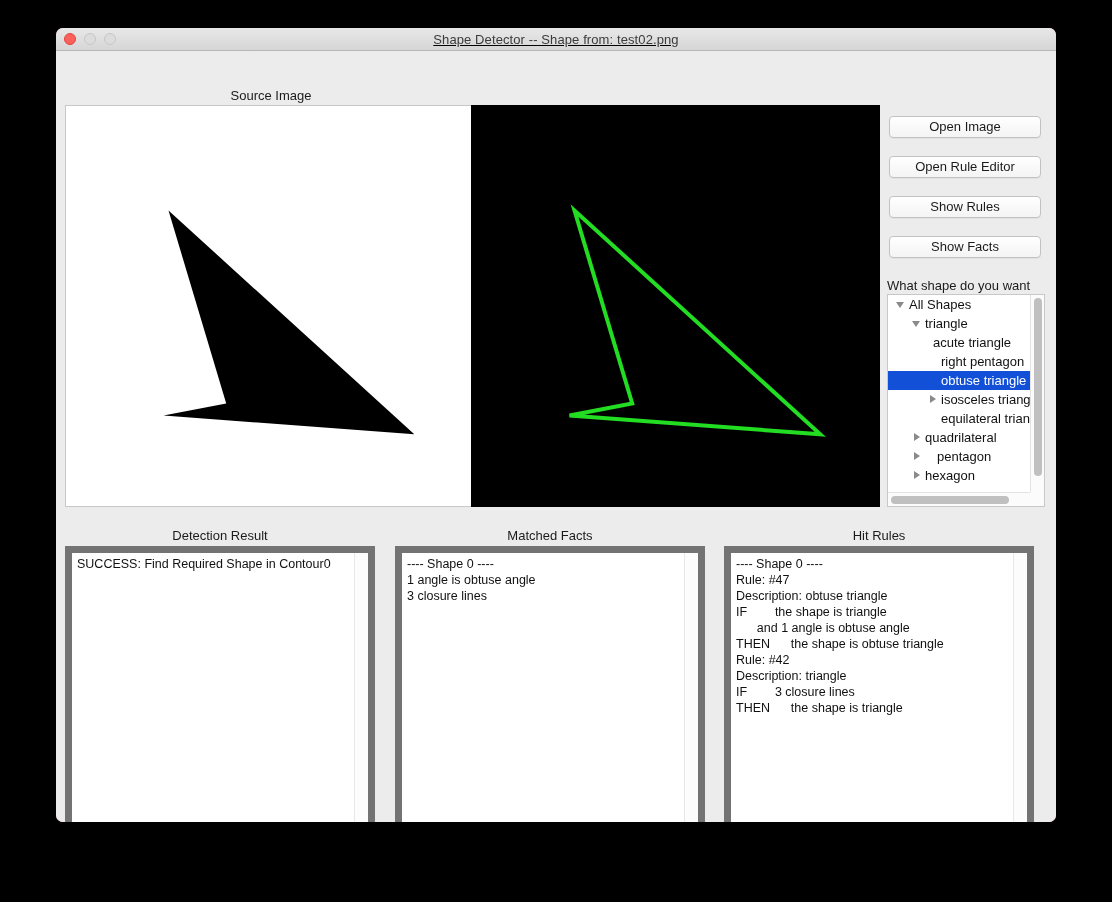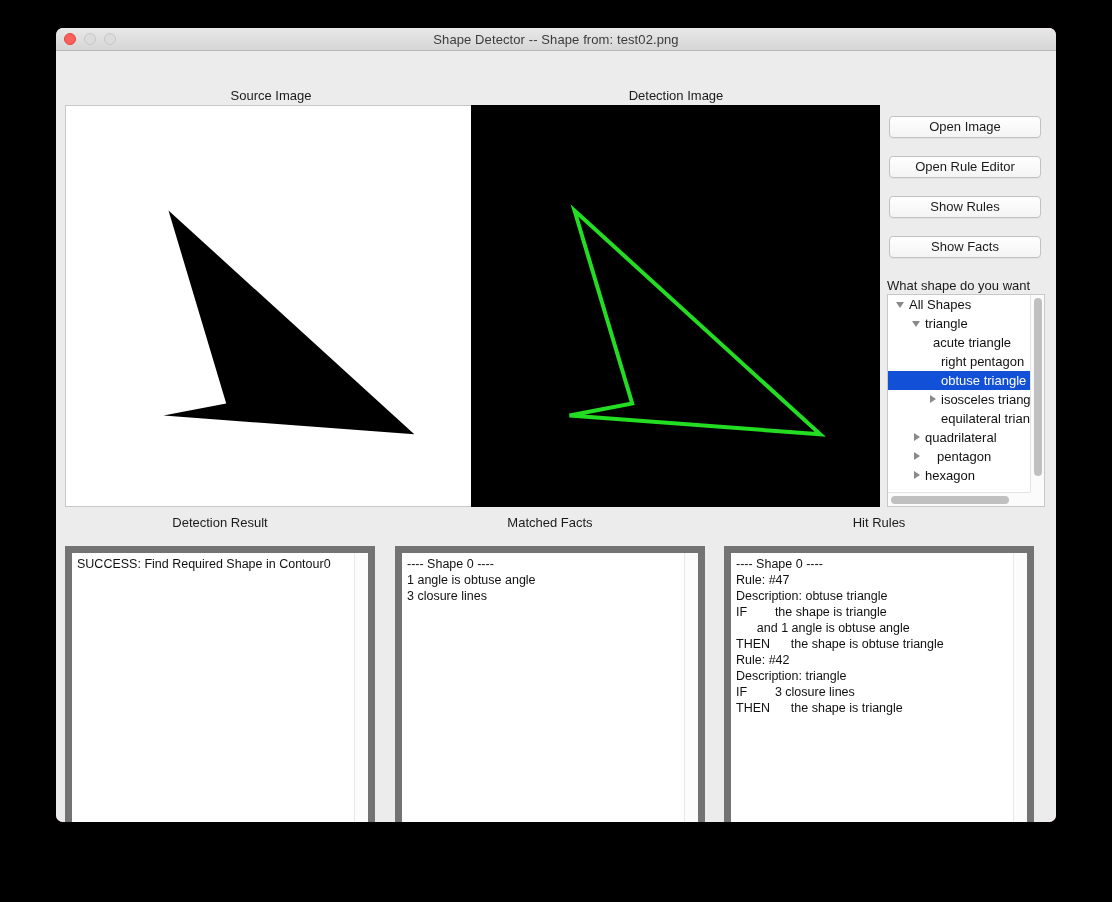--- a/index.html
+++ b/index.html
@@ -15,20 +15,21 @@
   #window {
     position: absolute;
     left: 56px;
     top: 28px;
     width: 1000px;
     height: 794px;
     background: #f9a8d4;
     border-radius: 7px;
     overflow: hidden;
     box-shadow: 0 2px 10px rgba(0,0,0,0.45);
+    text-decoration: underline;
   }
 
   
   #titlebar {
     position: relative;
     height: 22px;
     background: linear-gradient(to bottom, #e8e8e8 0%, #d6d6d6 100%);
     border-bottom: 1px solid #b6b6b6;
     display: flex;
     align-items: center;
@@ -226,21 +227,21 @@
   #tree-corner {
     position: absolute;
     right: 0; bottom: 0;
     width: 14px; height: 14px;
     background: #fbfbfb;
   }
 
   
   .out-label {
     position: absolute;
-    top: 464px;
+    top: 477px;
     font-size: 13px;
     color: #1b1b1b;
     text-align: center;
   }
   .out-box {
     position: absolute;
     top: 495px;
     height: 285px;
     box-sizing: border-box;
     background: #ffffff;
@@ -291,21 +292,20 @@
 
   <div id="content">
 
     <div class="panel-label" id="source-label">Source Image</div>
     <div class="image-box" id="source-box" style="background: rgb(255, 255, 255);">
       <svg class="shape-svg" viewBox="0 0 409 402" preserveAspectRatio="none">
         <polygon id="src-poly" fill="#000000" points="103,105 161,299 98,311 350,330"></polygon>
       </svg>
     </div>
 
-    <div class="panel-label" id="detect-label">Detection Image</div>
     <div class="image-box" id="detect-box" style="background: rgb(0, 0, 0);">
       <svg class="shape-svg" viewBox="0 0 409 402" preserveAspectRatio="none">
         <polygon id="det-poly" fill="none" stroke="#22dd22" stroke-width="4" stroke-linejoin="miter" points="103,105 161,299 98,311 350,330"></polygon>
       </svg>
     </div>
 
     <div class="btn" id="btn-open-image">Open Image</div>
     <div class="btn" id="btn-rule-editor">Open Rule Editor</div>
     <div class="btn" id="btn-show-rules">Show Rules</div>
     <div class="btn" id="btn-show-facts">Show Facts</div>

